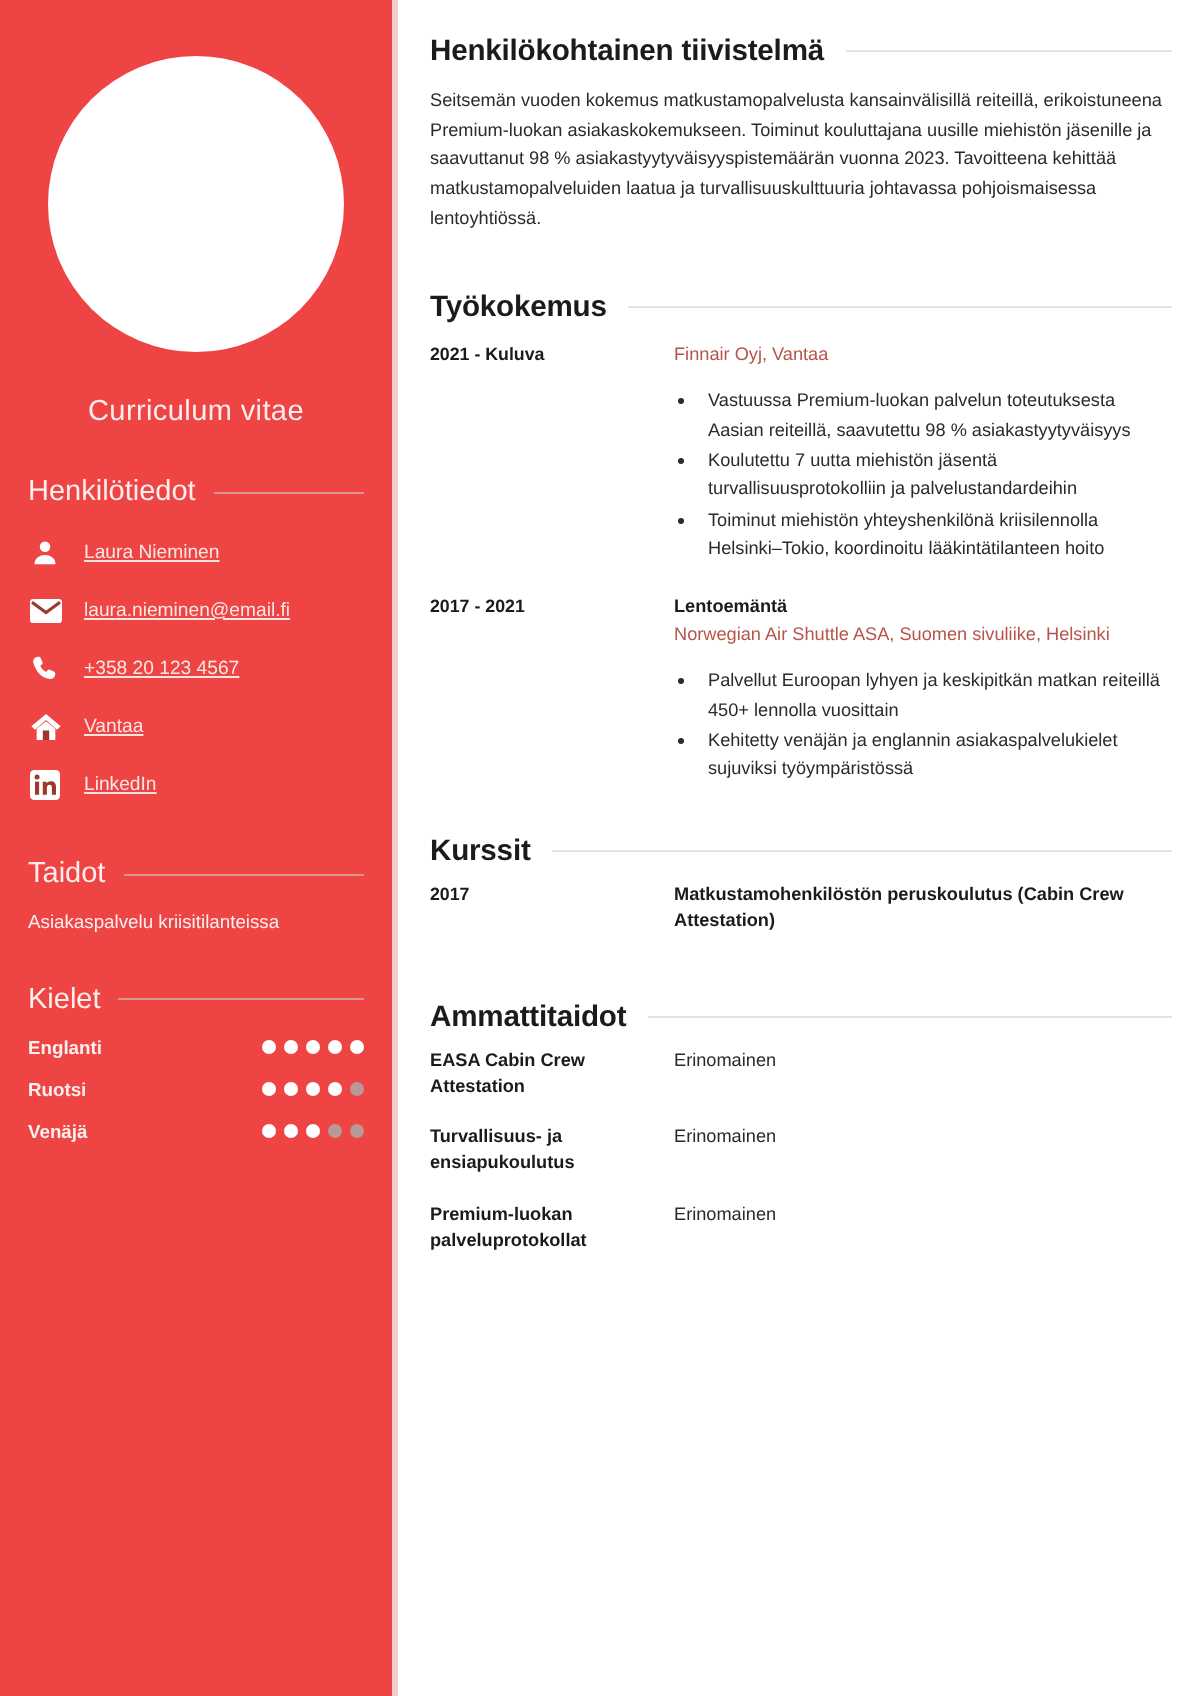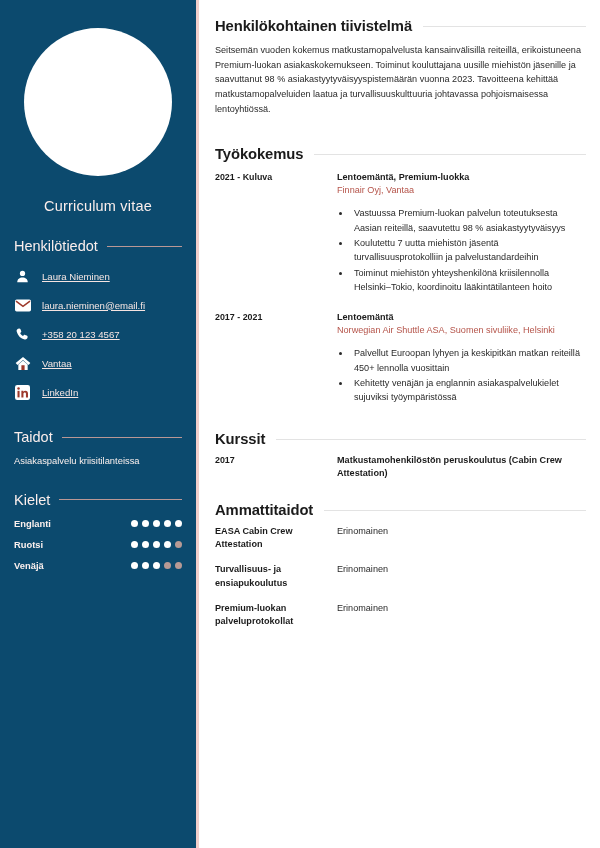--- a/index.html
+++ b/index.html
@@ -7,21 +7,21 @@
     width: 600px; height: 848px;
     background: #ffffff;
     font-family: "Liberation Sans", sans-serif;
     -webkit-font-smoothing: antialiased;
   }
   .page { position: relative; width: 600px; height: 848px; display: flex; background: #fff; overflow: hidden; }
 
   
   .sidebar {
     width: 199px; min-width: 199px; height: 848px;
-    background: #0c4a6e;
+    background: #ef4444;
     border-right: 3px solid #f3cfcb;
     padding: 0 14px;
     color: #f6e4e1;
     position: relative;
   }
   .photo-wrap { display: flex; justify-content: center; padding-top: 28px; }
   .photo {
     width: 148px; height: 148px; border-radius: 50%;
     background: #ffffff;
   }
@@ -74,21 +74,21 @@
     font-size: 14.8px; font-weight: bold; color: #1b1b1b; white-space: nowrap; letter-spacing: -.1px;
   }
   .sec-head .rule { flex: 1; height: 1px; background: #e3e3e3; position: relative; top: -4px; }
   .sec-head.tight { margin-bottom: 7px; }
 
   .summary {
     font-size: 9.1px; line-height: 1.62; color: #2a2a2a;
     margin-bottom: 29px; text-align: left;
   }
 
-  .entry { display: flex; margin-bottom: 8px; }
+  .entry { display: flex; margin-bottom: 20px; }
   .entry .date {
     width: 122px; min-width: 122px;
     font-size: 8.9px; font-weight: bold; color: #1b1b1b;
     padding-top: 1px;
   }
   .entry .body { flex: 1; }
   .entry .role { font-size: 9.1px; font-weight: bold; color: #1b1b1b; line-height: 1.45; }
   .entry .org { font-size: 9.1px; color: #b5544a; line-height: 1.5; }
   .entry ul { margin: 9px 0 0 14px; padding: 0; }
   .entry ul li {
@@ -234,21 +234,20 @@
     <p class="summary">Seitsemän vuoden kokemus matkustamopalvelusta kansainvälisillä reiteillä, erikoistuneena Premium-luokan asiakaskokemukseen. Toiminut kouluttajana uusille miehistön jäsenille ja saavuttanut 98 % asiakastyytyväisyyspistemäärän vuonna 2023. Tavoitteena kehittää matkustamopalveluiden laatua ja turvallisuuskulttuuria johtavassa pohjoismaisessa lentoyhtiössä.</p>
 
     <div class="sec-head">
       <span class="txt">Työkokemus</span>
       <span class="rule"></span>
     </div>
 
     <div class="entry exp">
       <div class="date">2021 - Kuluva</div>
       <div class="body">
-        <div class="role">Lentoemäntä, Premium-luokka</div>
         <div class="org">Finnair Oyj, Vantaa</div>
         <ul>
           <li>Vastuussa Premium-luokan palvelun toteutuksesta Aasian reiteillä, saavutettu 98 % asiakastyytyväisyys</li>
           <li>Koulutettu 7 uutta miehistön jäsentä turvallisuusprotokolliin ja palvelustandardeihin</li>
           <li>Toiminut miehistön yhteyshenkilönä kriisilennolla Helsinki–Tokio, koordinoitu lääkintätilanteen hoito</li>
         </ul>
       </div>
     </div>
 
     <div class="entry exp">

